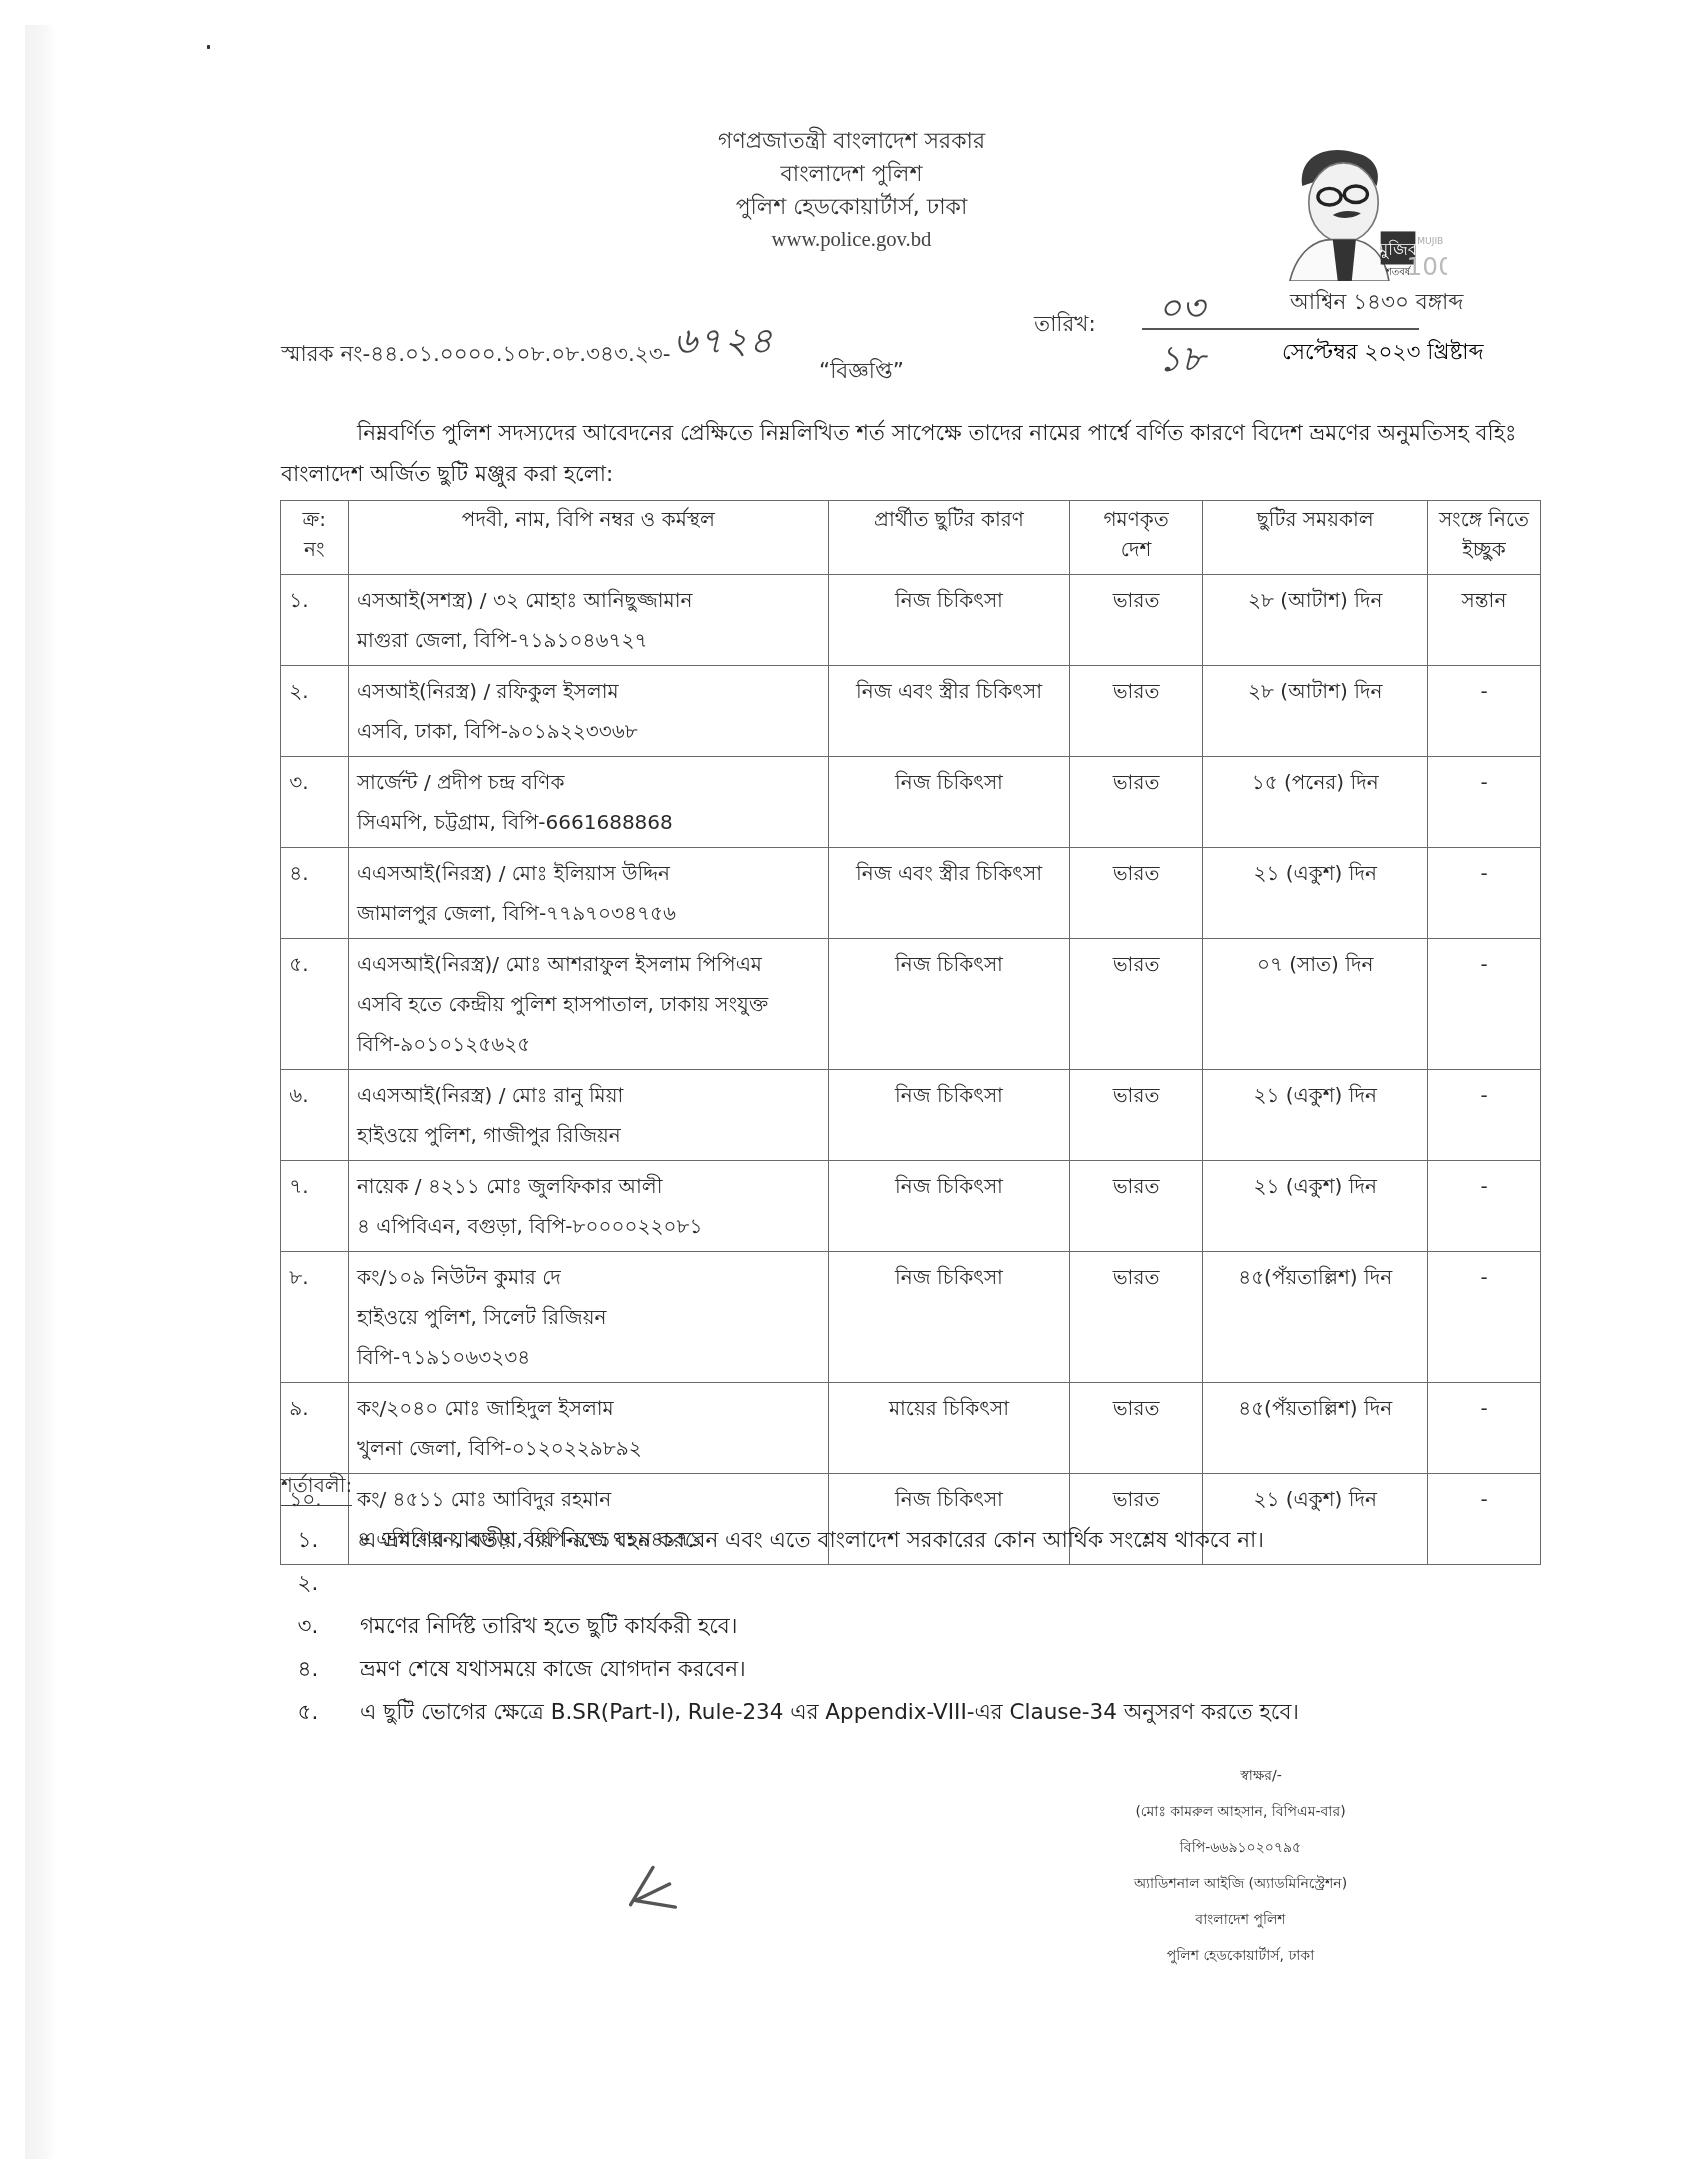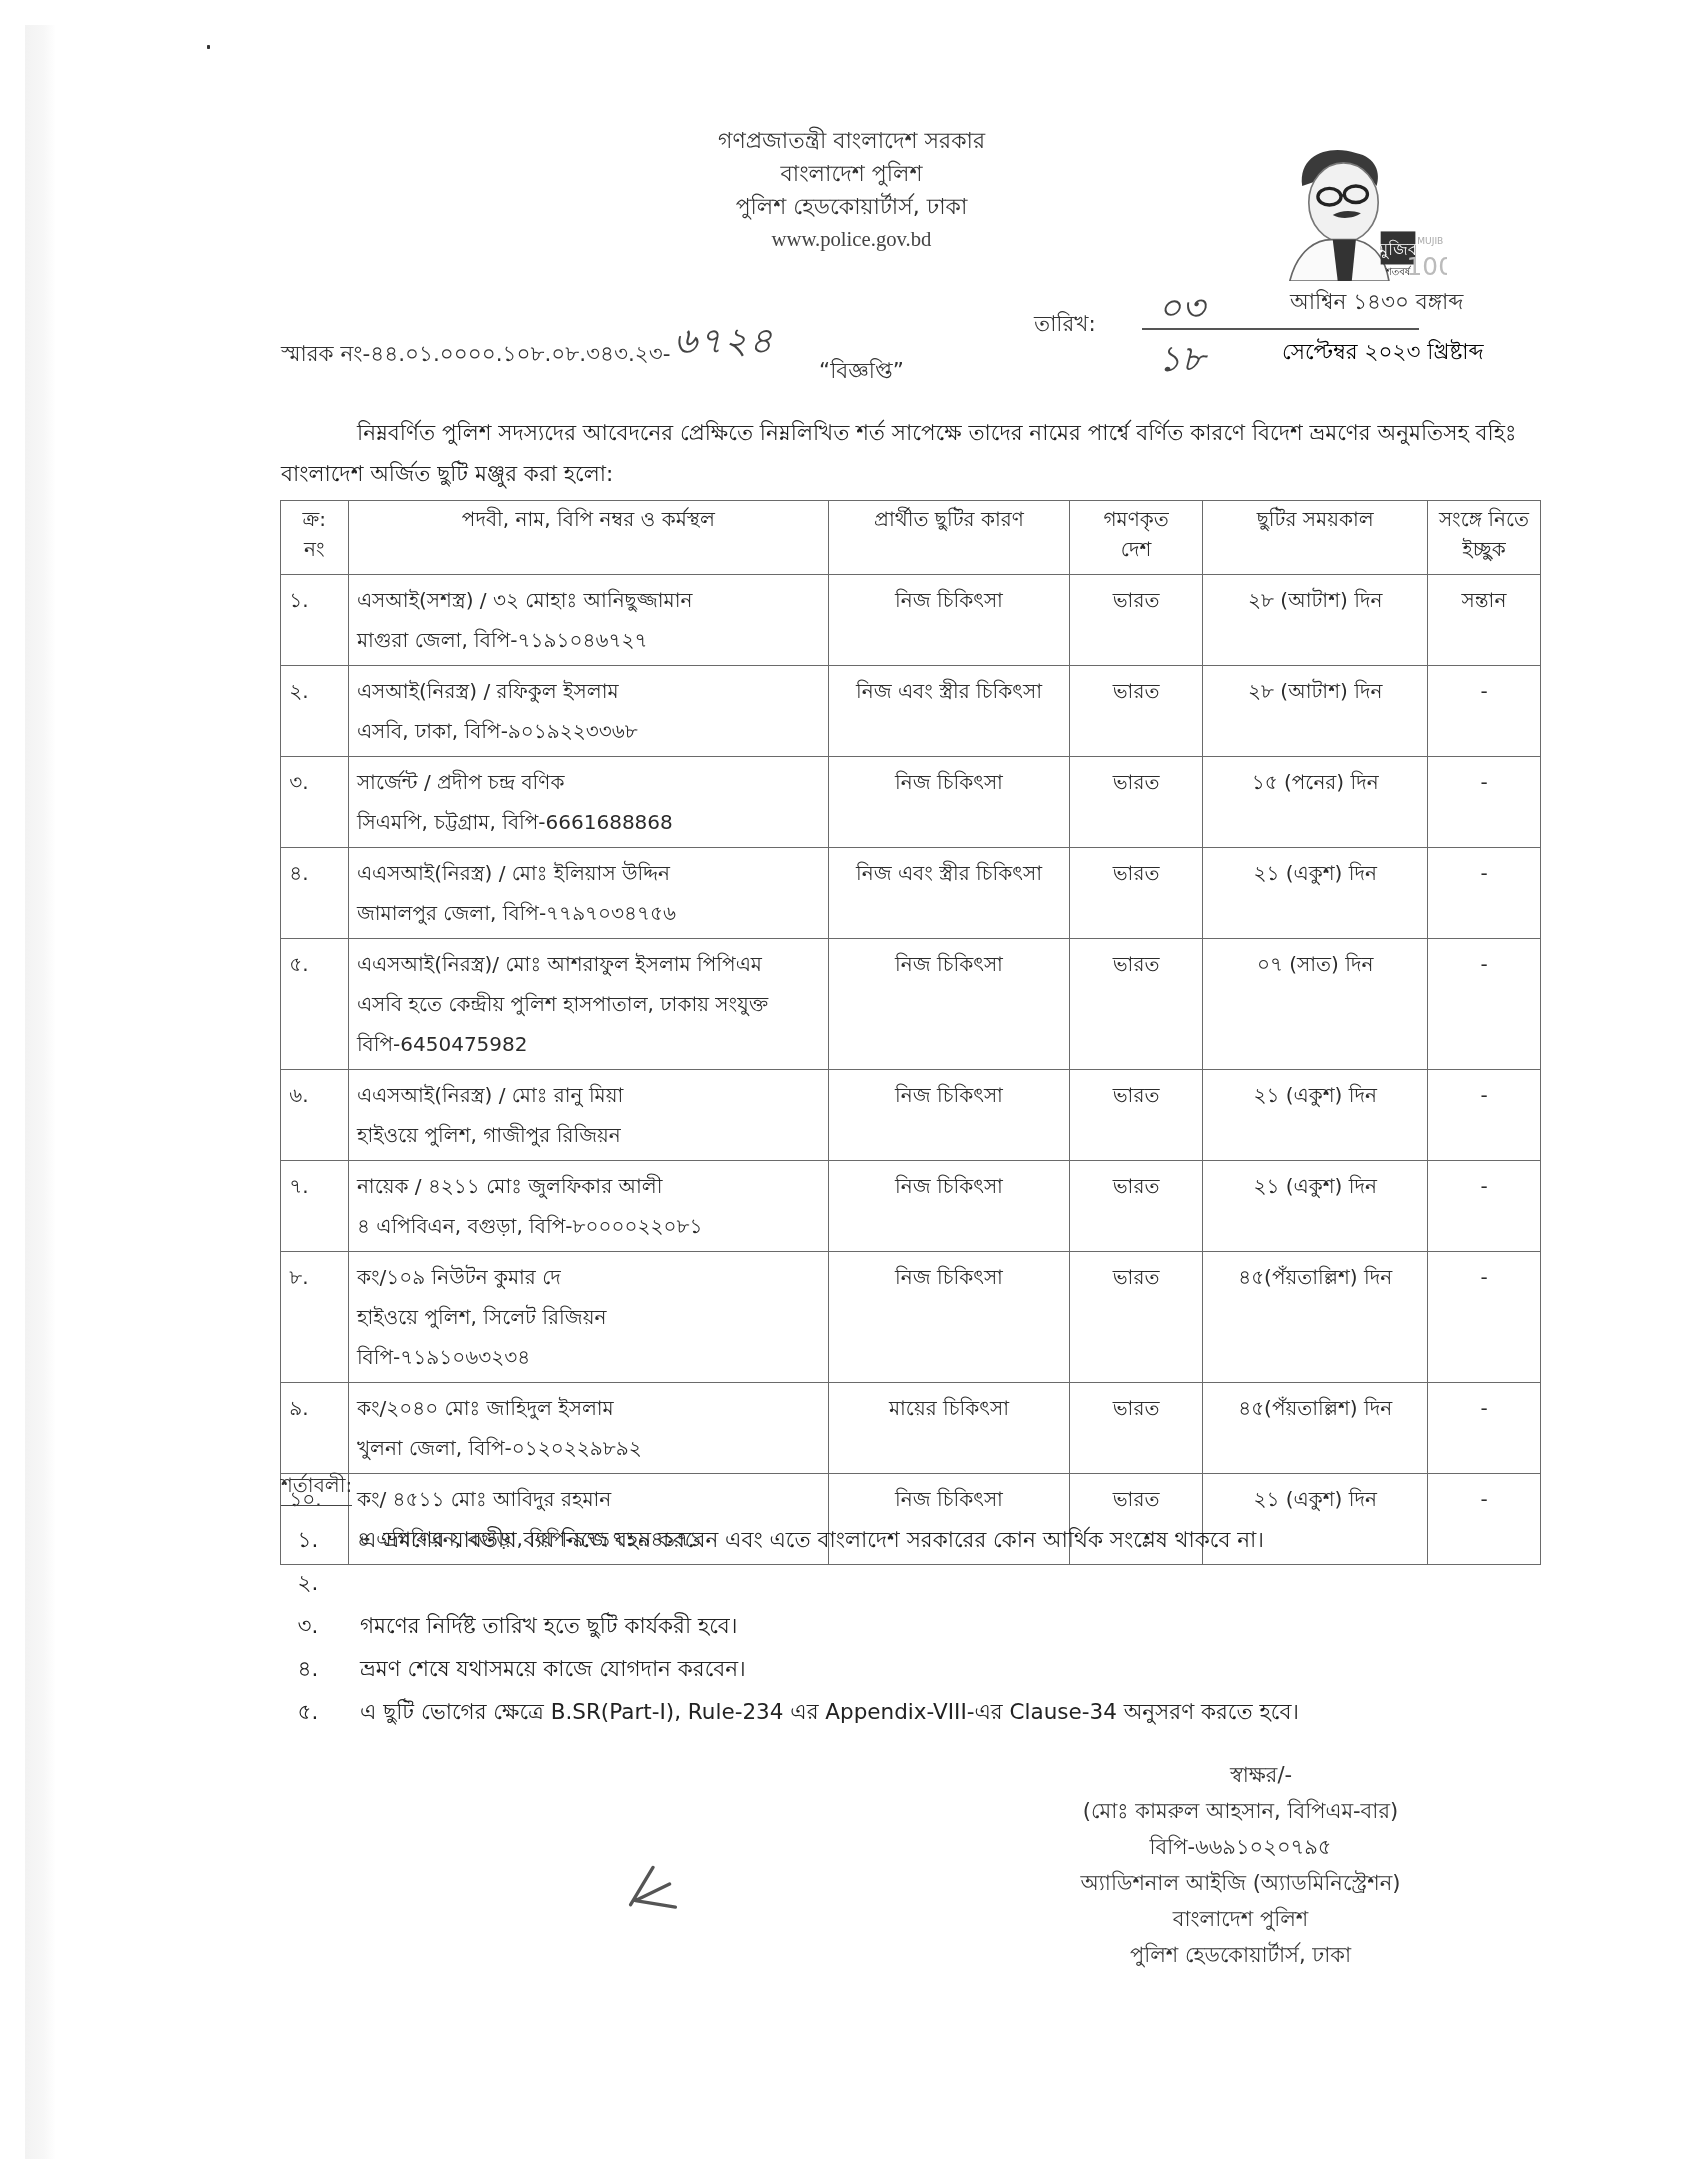--- a/index.html
+++ b/index.html
@@ -70,21 +70,21 @@
     position: absolute; left: 281px; top: 1470px; font-size: 20px; color: #333;
     border-bottom: 1.7px solid #444; padding-bottom: 1.7px;
   }
   .conditions { position: absolute; left: 281px; top: 1522px; width: 1240px; }
   .cond { display: flex; font-size: 21.5px; height: 43px; line-height: 36px; color: #222; }
   .cond .num { width: 79px; padding-left: 16.5px; box-sizing: border-box; }
 
   
   .signature {
     position: absolute; left: 1017px; top: 1757px; width: 447px;
-    text-align: center; font-size: 21px; line-height: 36px; color: #333;
+    text-align: center; font-size: 14px; line-height: 36px; color: #333;
   }
   .signature .sig-top { margin-left: 41px; }
   .initial { position: absolute; left: 624px; top: 1859px; width: 58px; height: 50px; }
 </style>
 </head>
 <body>
 
 <div class="scan-edge"></div>
 <div class="speck"></div>
 
@@ -200,21 +200,21 @@
       <td class="reason">নিজ এবং স্ত্রীর চিকিৎসা</td>
       <td class="country">ভারত</td>
       <td class="duration">২১ (একুশ) দিন</td>
       <td class="accompany">-</td>
     </tr>
     <tr style="height:116px">
       <td class="sl">৫.</td>
       <td class="name">
           <div>এএসআই(নিরস্ত্র)/ মোঃ আশরাফুল ইসলাম পিপিএম</div>
           <div>এসবি হতে কেন্দ্রীয় পুলিশ হাসপাতাল, ঢাকায় সংযুক্ত</div>
-          <div>বিপি-6450475982</div>
+          <div>বিপি-৯০১০১২৫৬২৫</div>
         </td>
       <td class="reason">নিজ চিকিৎসা</td>
       <td class="country">ভারত</td>
       <td class="duration">০৭ (সাত) দিন</td>
       <td class="accompany">-</td>
     </tr>
     <tr style="height:69px">
       <td class="sl">৬.</td>
       <td class="name">
           <div>এএসআই(নিরস্ত্র) / মোঃ রানু মিয়া</div>

